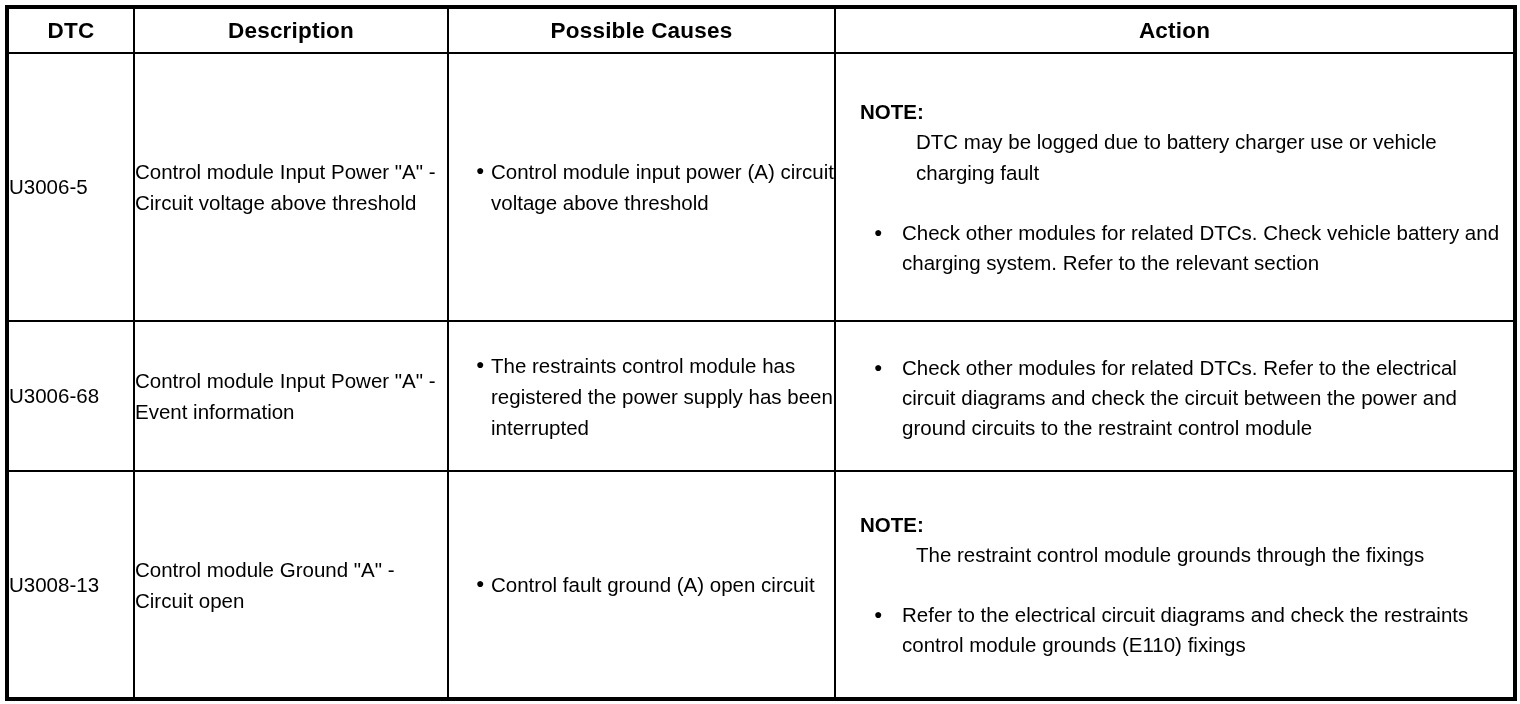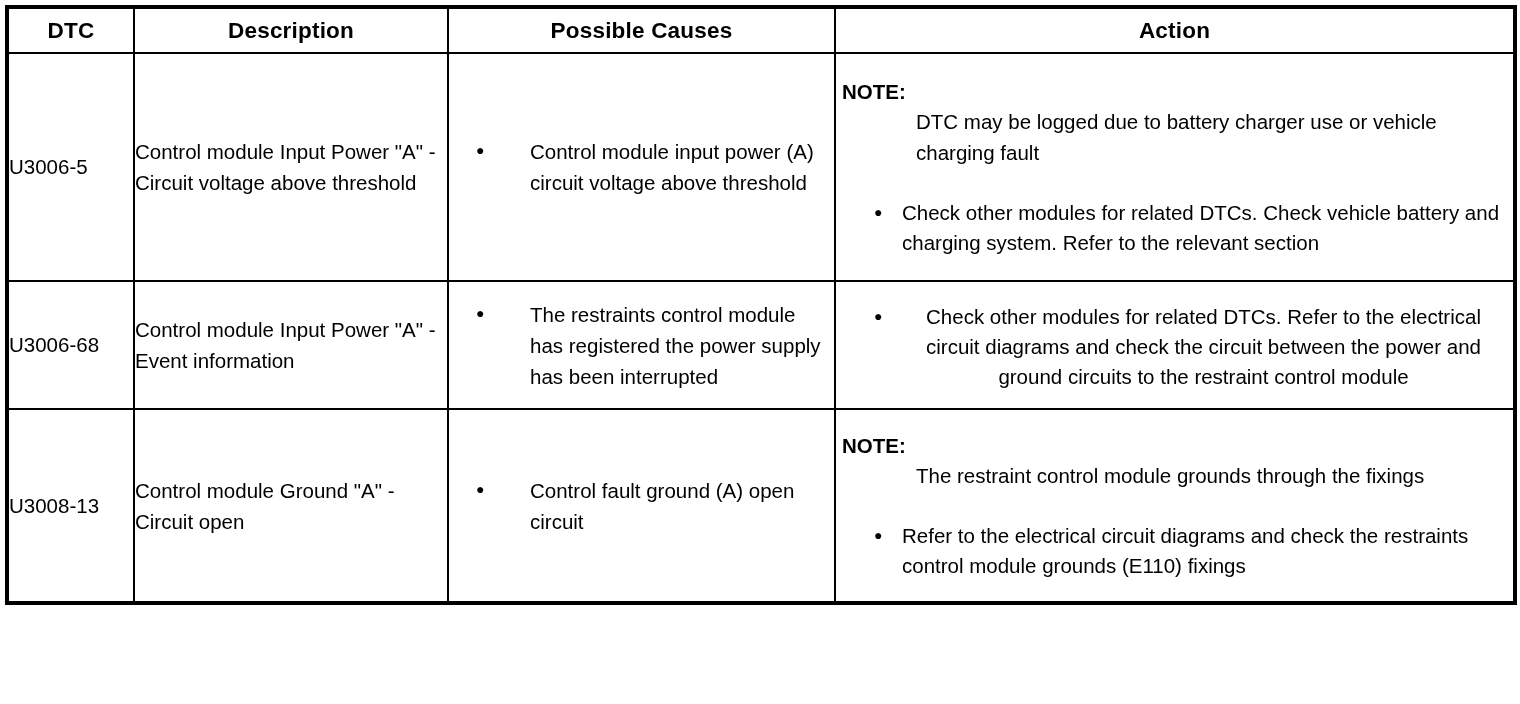--- a/index.html
+++ b/index.html
@@ -20,21 +20,21 @@
     position: absolute;
     left: 5px;
     top: 5px;
     width: 1508px;
     height: 692px;
     box-sizing: border-box;
   }
 
   table.dtc-table {
     width: 1508px;
-    height: 600px;
+    height: 696px;
     border-collapse: collapse;
     table-layout: fixed;
     border: 4px solid #000;
     background: #8b5cf6;
   }
 
   table.dtc-table col.c-dtc   { width: 127px; }
   table.dtc-table col.c-desc  { width: 314px; }
   table.dtc-table col.c-cause { width: 387px; }
   table.dtc-table col.c-act   { width: 680px; }
@@ -100,36 +100,36 @@
     content: "\25CF";
     position: absolute;
     left: 28px;
     top: -1px;
     font-size: 14px;
     line-height: 31px;
   }
 
   
   .cell-cause ul.bullets > li {
-    padding-left: 81px;
+    padding-left: 42px;
   }
   .cell-cause ul.bullets > li::before {
     left: 27px;
   }
 
   
   .action-block {
     padding-top: 10px;
     padding-bottom: 8px;
   }
   .note-label {
     font-weight: bold;
     font-size: 20.5px;
     line-height: 28px;
-    padding-left: 6px;
+    padding-left: 24px;
   }
   .note-body {
     padding-left: 80px;
     padding-right: 30px;
     line-height: 31px;
   }
   .action-block ul.bullets {
     margin-top: 30px;
   }
   .action-block ul.bullets > li {
@@ -138,21 +138,20 @@
     margin-left: 8px;
   }
   .action-block ul.bullets > li::before {
     left: 30px;
   }
   .action-block.no-note ul.bullets {
     margin-top: 0;
   }
   .action-block.no-note {
     padding-top: 12px;
-    text-align: center;
   }
 
   b.inline-bold { font-weight: normal; }
 </style>
 </head>
 <body>
 
 <div class="sheet">
   <table class="dtc-table">
     <colgroup>

